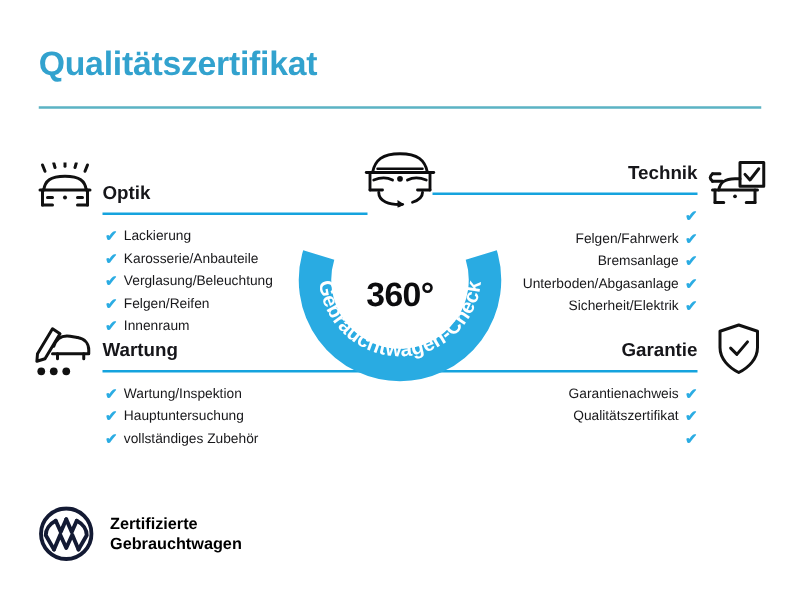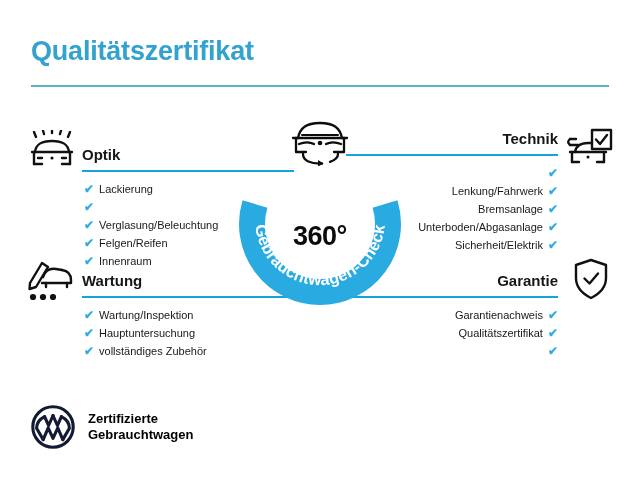--- a/index.html
+++ b/index.html
@@ -192,20 +192,21 @@
       <div class="sec-title">Optik</div>
       <div class="sec-rule"></div>
     </div>
     <div class="items">
       <div class="item">
         <span class="chk">✔</span>
         <span>Lackierung</span>
       </div>
       <div class="item">
         <span class="chk">✔</span>
+        <span>Karosserie/Anbauteile</span>
       </div>
       <div class="item">
         <span class="chk">✔</span>
         <span>Verglasung/Beleuchtung</span>
       </div>
       <div class="item">
         <span class="chk">✔</span>
         <span>Felgen/Reifen</span>
       </div>
       <div class="item">
@@ -232,21 +233,21 @@
   <div class="section sec-right" id="sec-technik">
     <div class="sec-head">
       <div class="sec-title">Technik</div>
       <div class="sec-rule"></div>
     </div>
     <div class="items">
       <div class="item">
         <span class="chk">✔</span>
       </div>
       <div class="item">
-        <span>Lenkung/Fahrwerk</span>
+        <span>Felgen/Fahrwerk</span>
         <span class="chk">✔</span>
       </div>
       <div class="item">
         <span>Bremsanlage</span>
         <span class="chk">✔</span>
       </div>
       <div class="item">
         <span>Unterboden/Abgasanlage</span>
         <span class="chk">✔</span>
       </div>

